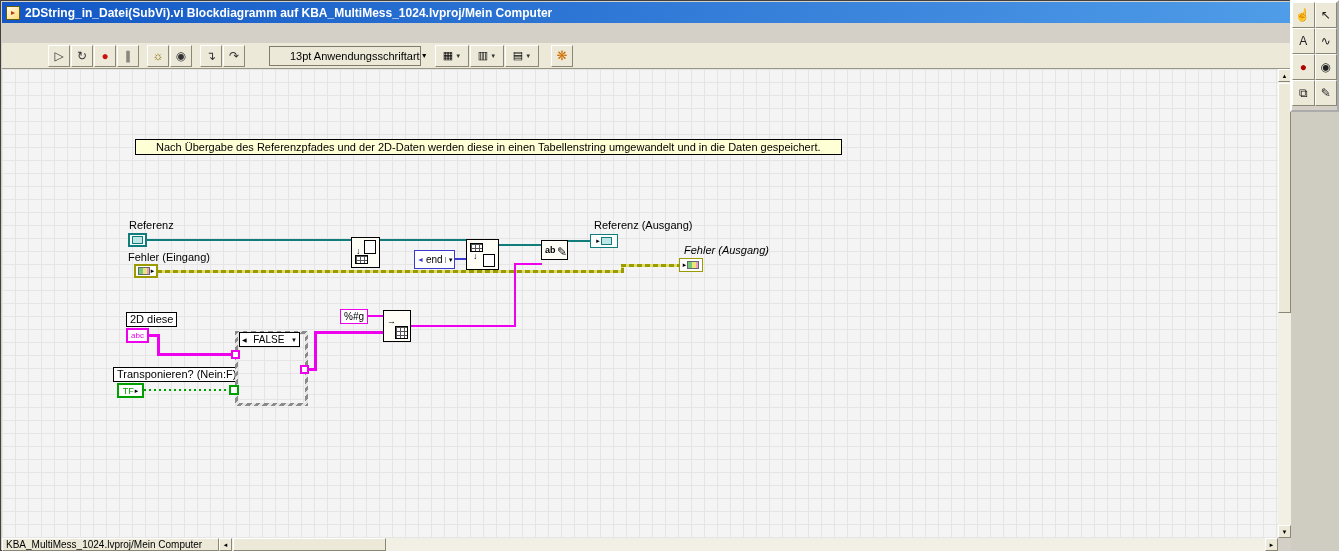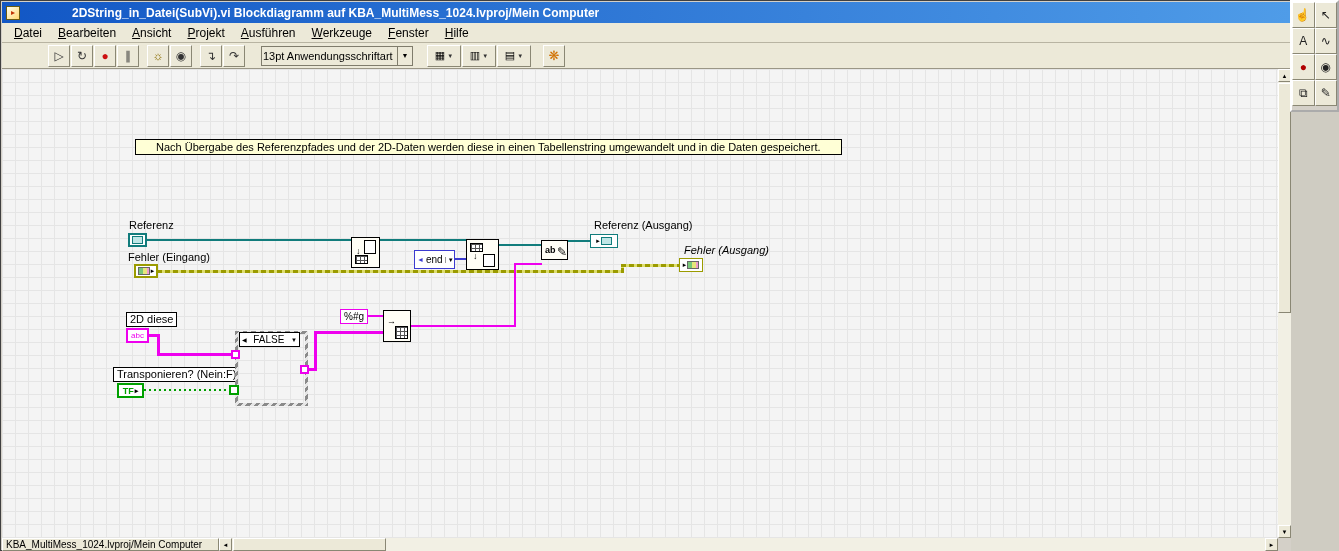--- a/index.html
+++ b/index.html
@@ -14,41 +14,41 @@
 
   
   .window{position:absolute;left:0;top:0;width:1291px;height:551px;
           background:var(--frame_bg);border:1px solid #404040;}
   .titlebar{position:absolute;left:1px;top:1px;width:1288px;height:21px;
             background:linear-gradient(90deg,var(--titlebar_left),var(--titlebar_right));
             display:flex;align-items:center;gap:5px;padding:0 4px;}
   .app-icon{width:14px;height:14px;background:linear-gradient(135deg,#fffef0,#ffd870);
             border:1px solid #6a5a10;display:flex;align-items:center;justify-content:center;
             font-size:8px;color:#c03000;}
-  .title{color:#fff;font-size:12px;font-weight:bold;white-space:nowrap;margin-left:47px;}
+  .title{color:#fff;font-size:12px;font-weight:bold;white-space:nowrap;}
 
   .menubar{position:absolute;left:1px;top:22px;width:1288px;height:20px;
            background:var(--chrome_bg);border-bottom:1px solid #b8b4a2;
            display:flex;align-items:center;padding-left:4px;}
   .menu-item{font-size:12px;padding:2px 8px;cursor:default;}
   .menu-item::first-letter{text-decoration:underline;}
 
   .toolbar{position:absolute;left:1px;top:42px;width:1288px;height:26px;
            background:var(--chrome_bg);border-bottom:1px solid #9a9686;
            display:flex;align-items:center;padding-left:46px;}
   .tgroup{display:flex;gap:1px;margin-right:8px;}
   .tbtn{width:22px;height:22px;background:var(--chrome_bg);
         border:1px solid;border-color:#fff #8a8774 #8a8774 #fff;
         display:flex;align-items:center;justify-content:center;
         font-size:12px;line-height:1;cursor:default;}
   .tbtn.wide{width:34px;gap:2px;}
   .tbtn .dv{font-size:6px;color:#333;}
   .tbtn .gi{font-size:11px;}
-  .font-select{width:152px;height:20px;margin:0 14px 0 8px;background:var(--chrome_bg);
-               border:1px solid #7f7c6c;display:flex;align-items:center;padding-left:1px;}
+  .font-select{width:152px;height:20px;margin:0 14px 0 16px;background:var(--chrome_bg);
+               border:1px solid #7f7c6c;display:flex;align-items:center;padding-left:20px;}
   .font-select span.fval{font-size:11px;white-space:nowrap;flex:1;}
   .font-select .ddbtn{width:15px;height:18px;border-left:1px solid #7f7c6c;
                display:flex;align-items:center;justify-content:center;font-size:7px;background:var(--chrome_bg);}
   .cleanup{color:#d07000;font-size:13px;margin-left:4px;}
 
   
   .canvas{position:absolute;left:1px;top:68px;width:1276px;height:469px;
           background-color:var(--canvas_bg);
           background-image:linear-gradient(#e5e5e5 1px,transparent 1px),
                            linear-gradient(90deg,#e5e5e5 1px,transparent 1px);
@@ -63,21 +63,21 @@
 
   .term{position:absolute;background:#fff;display:flex;align-items:center;
         justify-content:center;gap:1px;}
   .t-path-in{border:2px solid var(--wire_path);}
   .t-path-out{border:1px solid var(--wire_path);}
   .t-err-in{border:2px solid var(--wire_error);}
   .t-err-out{border:1px solid var(--wire_error);}
   .t-str{border:2px solid var(--wire_string);color:var(--wire_string);
          font-size:8px;font-weight:normal;}
   .t-bool{border:2px solid var(--wire_bool);color:var(--wire_bool);
-         font-size:9px;font-weight:bold;}
+         font-size:9px;font-weight:normal;}
   .path-glyph{width:11px;height:8px;border:1px solid var(--wire_path);background:#bfe6e6;}
   .err-glyph{width:12px;height:8px;border:1px solid #666;
              background:linear-gradient(90deg,#79c779 0 4px,#e6e67a 4px 8px,#ef9ccd 8px 12px);}
   .tarrow{font-size:7px;color:#000;}
 
   .wire{position:absolute;}
   .w-path{background:var(--wire_path);}
   .w-enum{background:var(--wire_enum);}
   .w-str{background:var(--wire_string);}
   .w-err-h{background:repeating-linear-gradient(90deg,var(--wire_error) 0 5px,#dede70 5px 8px);}
@@ -146,38 +146,20 @@
 </head>
 <body>
 
 <div class="window">
 
   <div class="titlebar">
     <div class="app-icon">▸</div>
     <div class="title">2DString_in_Datei(SubVi).vi Blockdiagramm auf KBA_MultiMess_1024.lvproj/Mein Computer</div>
   </div>
 
-  <div class="menubar">
-
-      <div class="menu-item">Datei</div>
-
-      <div class="menu-item">Bearbeiten</div>
-
-      <div class="menu-item">Ansicht</div>
-
-      <div class="menu-item">Projekt</div>
-
-      <div class="menu-item">Ausführen</div>
-
-      <div class="menu-item">Werkzeuge</div>
-
-      <div class="menu-item">Fenster</div>
-
-      <div class="menu-item">Hilfe</div>
-    </div>
 
   <div class="toolbar">
     <div class="tgroup">
 
     <button class="tbtn" style="color: rgb(51, 51, 51);">▷</button>
         <button class="tbtn" style="color: rgb(51, 51, 51);">↻</button>
         <button class="tbtn" style="color: rgb(204, 17, 17);">●</button>
         <button class="tbtn" style="color: rgb(51, 51, 51);">∥</button>
       </div>
     <div class="tgroup">

